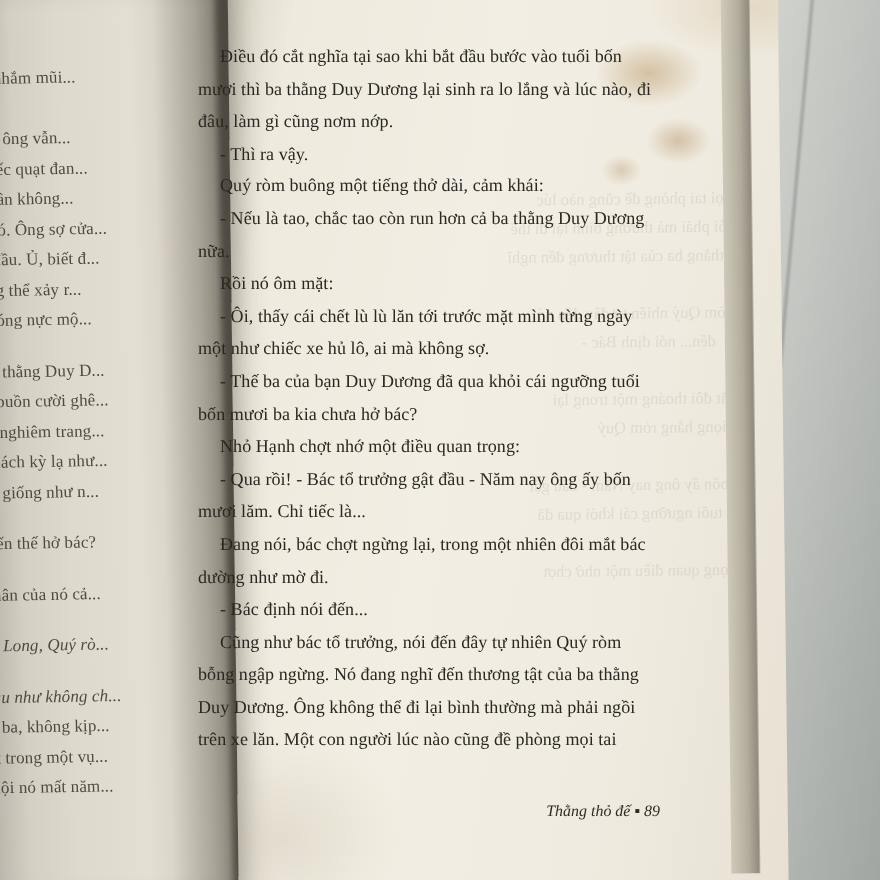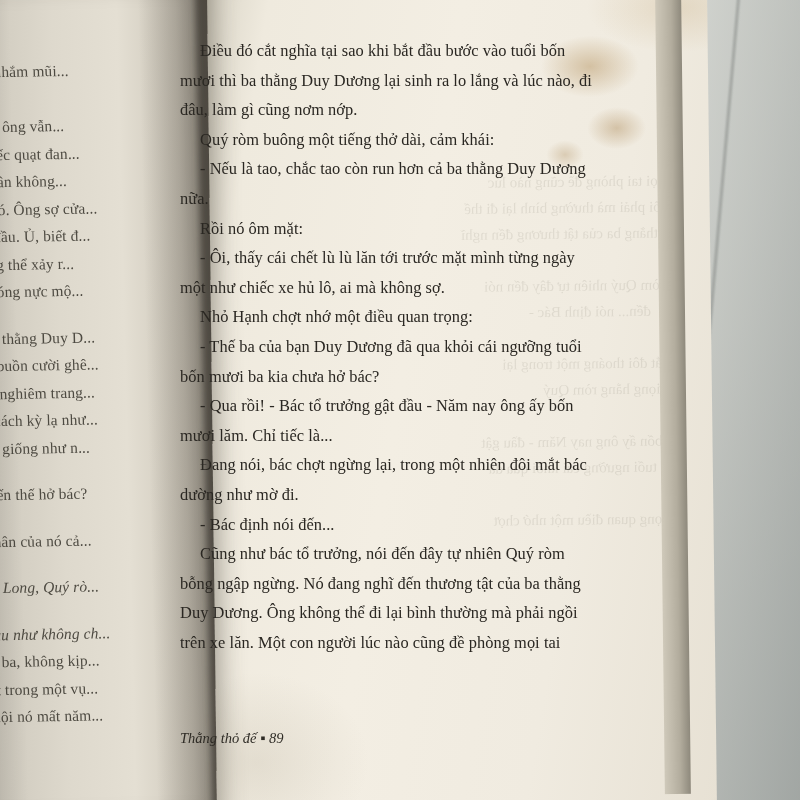--- a/index.html
+++ b/index.html
@@ -140,20 +140,21 @@
     letter-spacing: 0.05px;
   }
   .right-text p { margin: 0; }
   .right-text p.ind { text-indent: 20px; }
 
   .folio {
     position: absolute;
     left: 220px;
     top: 742px;
     width: 420px;
+    text-align: right;
     font-size: 14.5px;
     color: #2e2b25;
     font-style: italic;
   }
 
   
   .book-edge {
     position: absolute;
     left: 700px; top: 6px;
     width: 26px; height: 800px;
@@ -218,26 +219,27 @@
         <div class="bl" style="left:50px; top:450px;">bốn ấy ông nay Năm - đầu gật</div>
         <div class="bl" style="left:56px; top:476px;">tuổi ngưỡng cái khỏi qua đã</div>
         <div class="bl" style="left:42px; top:528px;">trọng quan điều một nhớ chợt</div>
       </div>
     </div>
 
     <div class="book-edge"></div>
 
     <div class="right-text">
       <p class="ind">Điều đó cắt nghĩa tại sao khi bắt đầu bước vào tuổi bốn mươi thì ba thằng Duy Dương lại sinh ra lo lắng và lúc nào, đi đâu, làm gì cũng nơm nớp.</p>
+      <p class="ind">- Thì ra vậy.</p>
       <p class="ind">Quý ròm buông một tiếng thở dài, cảm khái:</p>
       <p class="ind">- Nếu là tao, chắc tao còn run hơn cả ba thằng Duy Dương nữa.</p>
       <p class="ind">Rồi nó ôm mặt:</p>
       <p class="ind">- Ôi, thấy cái chết lù lù lăn tới trước mặt mình từng ngày một như chiếc xe hủ lô, ai mà không sợ.</p>
+      <p class="ind">- Thế ba của bạn Duy Dương đã qua khỏi cái ngưỡng tuổi bốn mươi ba kia chưa hở bác?</p>
       <p class="ind">Nhỏ Hạnh chợt nhớ một điều quan trọng:</p>
-      <p class="ind">- Thế ba của bạn Duy Dương đã qua khỏi cái ngưỡng tuổi bốn mươi ba kia chưa hở bác?</p>
       <p class="ind">- Qua rồi! - Bác tổ trưởng gật đầu - Năm nay ông ấy bốn mươi lăm. Chỉ tiếc là...</p>
       <p class="ind">Đang nói, bác chợt ngừng lại, trong một nhiên đôi mắt bác dường như mờ đi.</p>
       <p class="ind">- Bác định nói đến...</p>
       <p class="ind">Cũng như bác tổ trưởng, nói đến đây tự nhiên Quý ròm bỗng ngập ngừng. Nó đang nghĩ đến thương tật của ba thằng Duy Dương. Ông không thể đi lại bình thường mà phải ngồi trên xe lăn. Một con người lúc nào cũng đề phòng mọi tai</p>
     </div>
 
     <div class="folio">
       <span>Thằng thỏ đế ▪ 89</span>
     </div>
 

